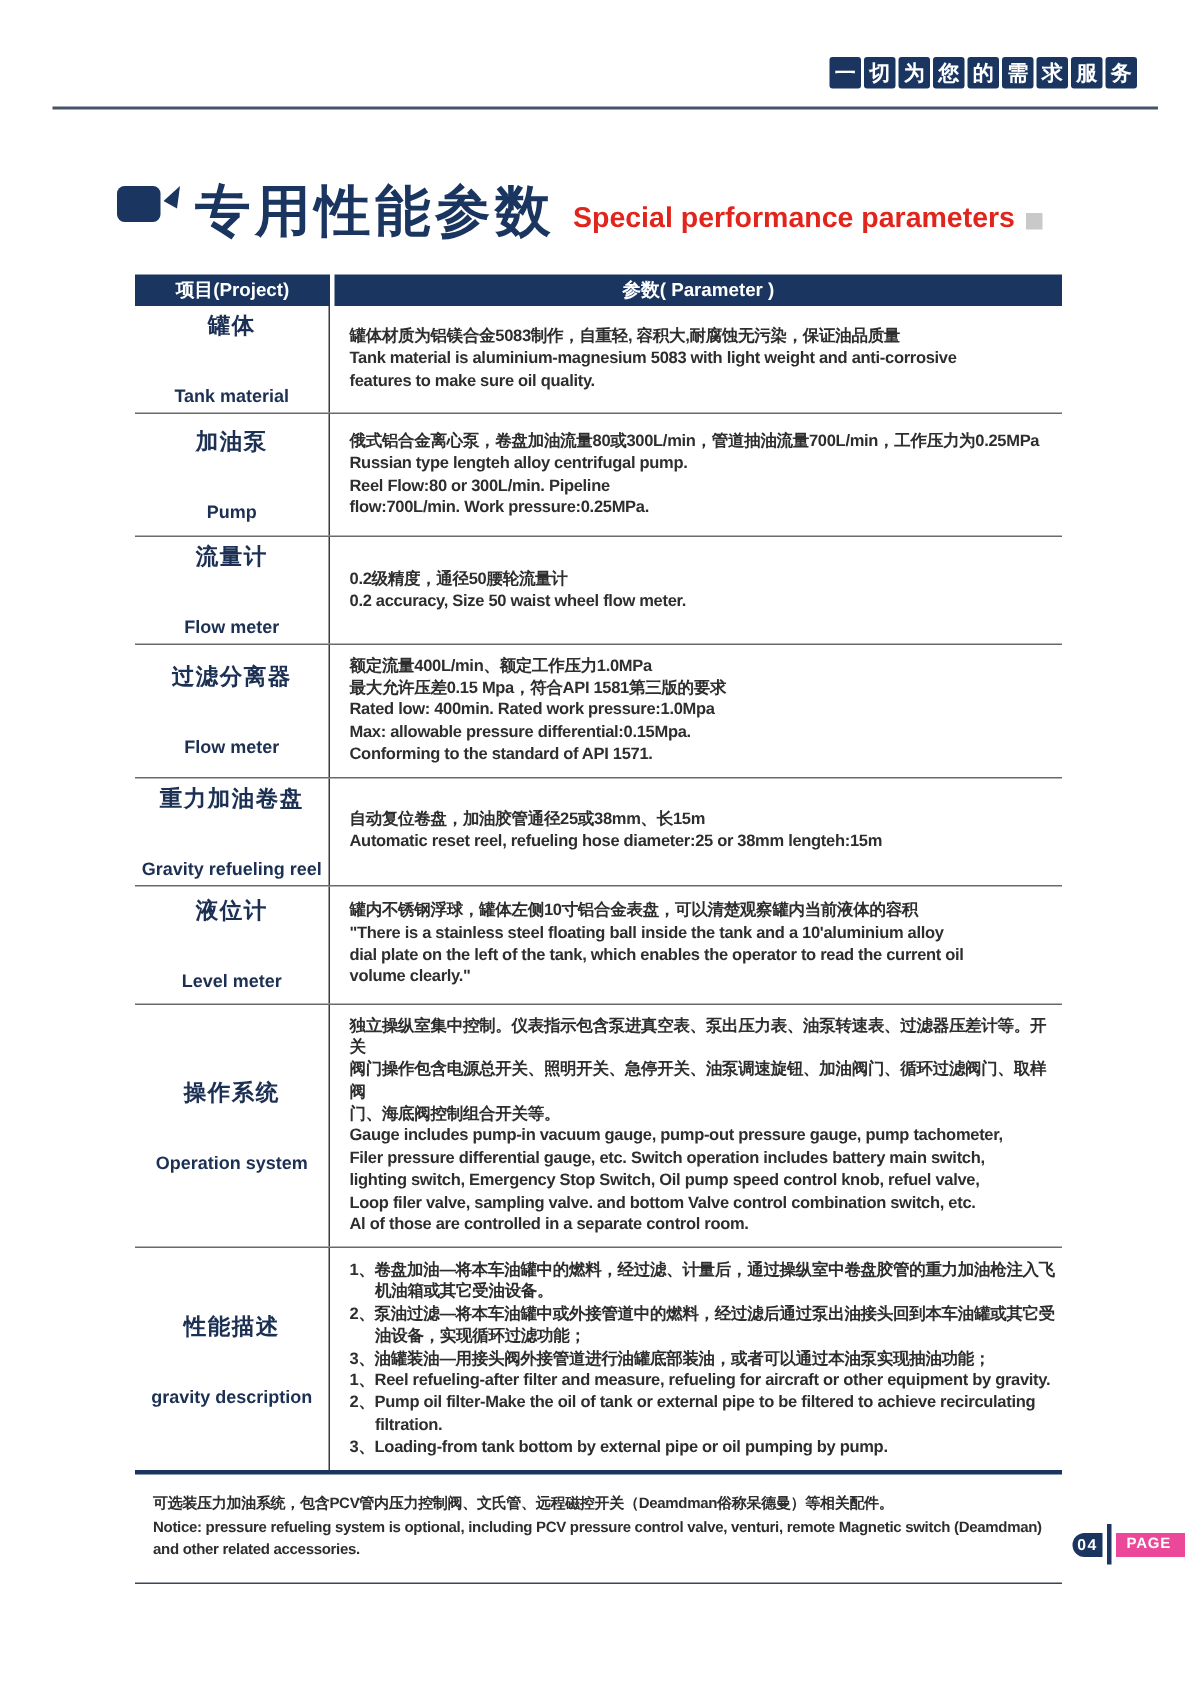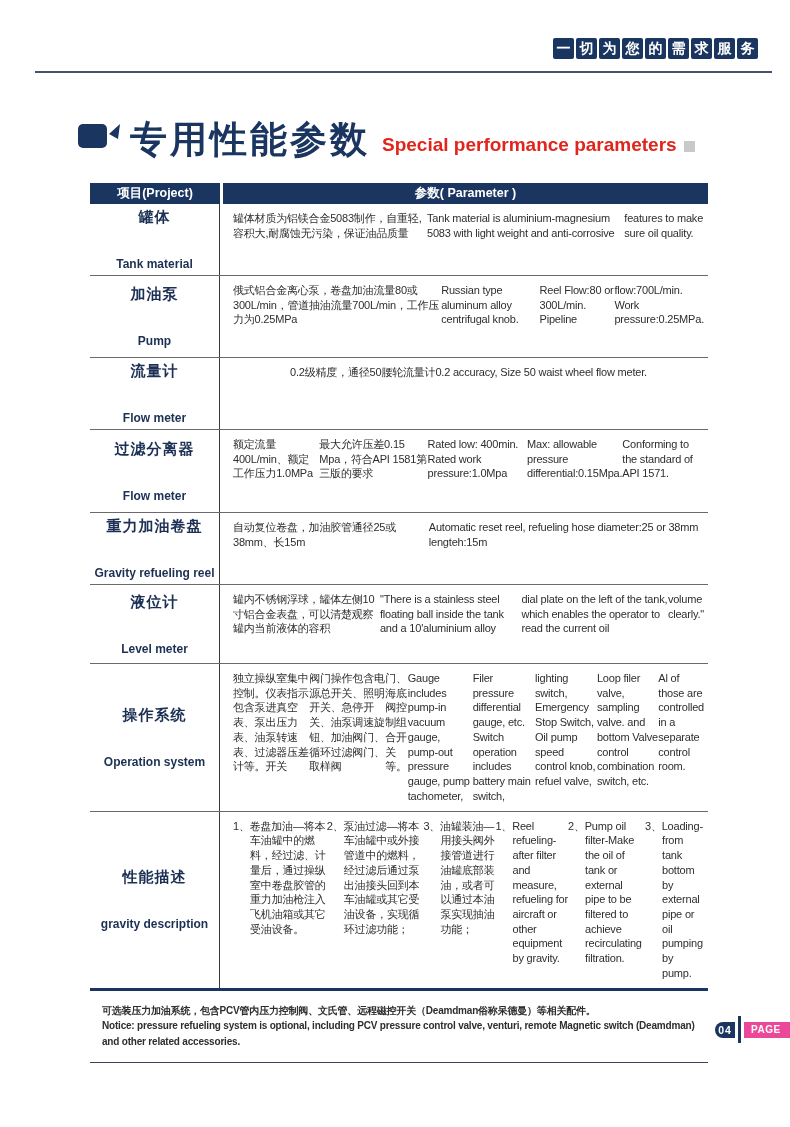--- a/index.html
+++ b/index.html
@@ -38,22 +38,22 @@
 
   .trow { display:flex; border-bottom:1.5px solid #6a6a6a; }
   .tproject {
     width:130px; flex:0 0 130px; border-right:1.5px solid #3a3a3a;
     display:flex; flex-direction:column; align-items:center; justify-content:center;
     padding:4px 2px;gap:29px;
   }
   .pzh { color:#1c3054; font-size:15px; font-weight:bold; letter-spacing:1px; }
   .pen { color:#1c3054; font-size:12px; font-weight:bold; margin-top:1px; }
   .tparam {
-    flex:1; padding:7px 4px 7px 13px; color:#2e2e2e; font-size:11px; font-weight:normal;
-    line-height:1.34; letter-spacing:-0.2px; display:flex; flex-direction:row; justify-content:center;
+    flex:1; padding:7px 4px 7px 13px; color:#2e2e2e; font-size:11px; font-weight:bold;
+    line-height:1.34; letter-spacing:-0.2px; display:flex; flex-direction:column; justify-content:center;
   }
   .tparam.hanging div { padding-left:1.55em; text-indent:-1.55em; }
   .table-bottom { height:3px; background:#1a3560; }
 
   .notice {
     padding:12px 6px 13px 12px; color:#2e2e2e; font-size:10px; font-weight:bold;
     line-height:1.55; letter-spacing:-0.2px; border-bottom:1.5px solid #3d4454;
   }
 
   
@@ -114,21 +114,21 @@
       </div>
   </div>
 
   <div class="trow" style="min-height:82px">
     <div class="tproject">
       <div class="pzh">加油泵</div>
       <div class="pen">Pump</div>
     </div>
     <div class="tparam">
         <div>俄式铝合金离心泵，卷盘加油流量80或300L/min，管道抽油流量700L/min，工作压力为0.25MPa</div>
-        <div>Russian type aluminum alloy centrifugal knob.</div>
+        <div>Russian type lengteh alloy centrifugal pump.</div>
         <div>Reel Flow:80 or 300L/min. Pipeline</div>
         <div>flow:700L/min.   Work pressure:0.25MPa.</div>
       </div>
   </div>
 
   <div class="trow" style="min-height:45px">
     <div class="tproject">
       <div class="pzh">流量计</div>
       <div class="pen">Flow meter</div>
     </div>

